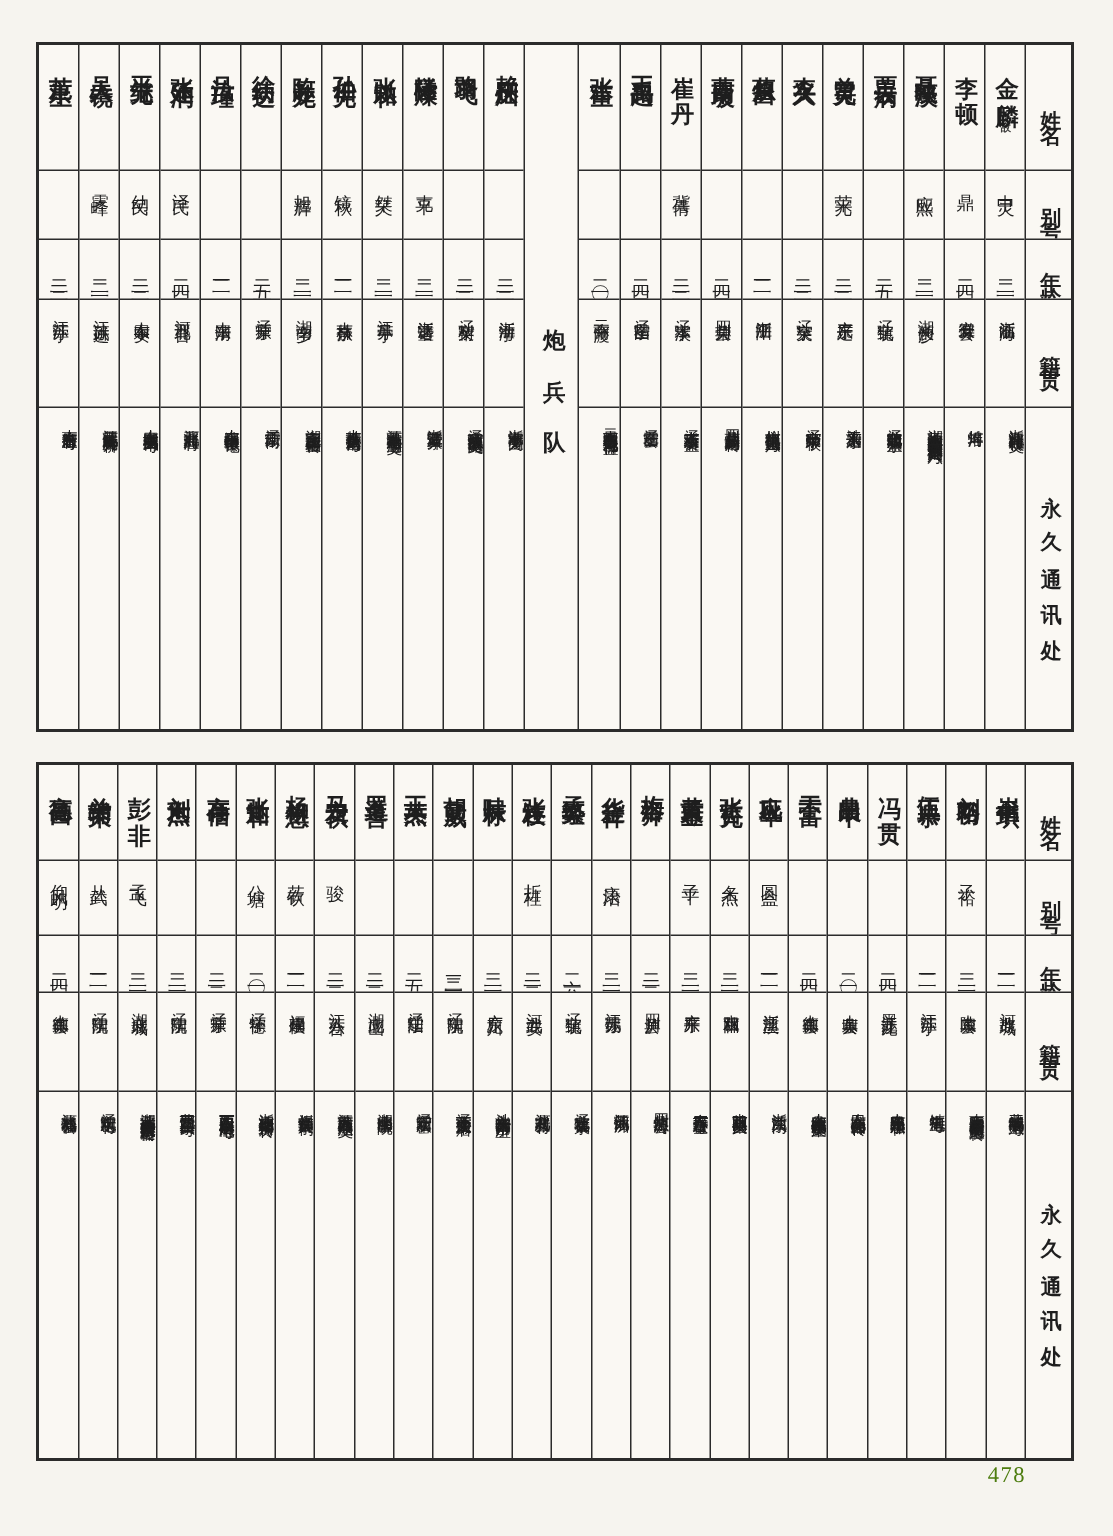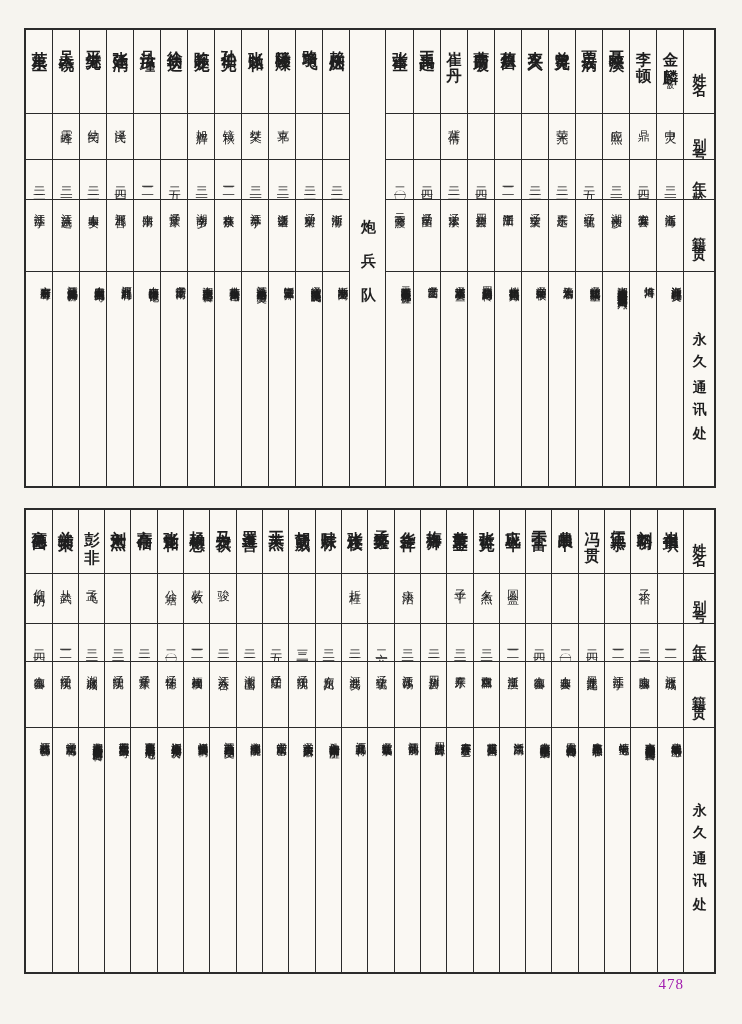--- a/index.html
+++ b/index.html
@@ -56,21 +56,21 @@
   .hcell{font-weight:700;font-size:14px;justify-content:center !important;
     align-items:center !important;padding:0 !important;letter-spacing:10px !important;}
   .hcell.address-cell{letter-spacing:24px !important;}
   .divider-text{
     writing-mode:vertical-rl;text-orientation:upright;
     font-size:15px;font-weight:700;letter-spacing:34px;
     padding-bottom:0;white-space:nowrap;
   }
   .page-number{
     position:absolute;right:58px;top:976px;
-    font-size:15px;letter-spacing:1px;color:#a21caf;
+    font-size:15px;letter-spacing:1px;color:#4d7c0f;
   }
 </style>
 </head>
 <body>
 
 <div class="page">
   <div class="table t-top" id="table-top">
       <div class="col header-col">
         <div class="cell name-cell hcell">姓名</div>
         <div class="cell alias-cell hcell">别号</div>

